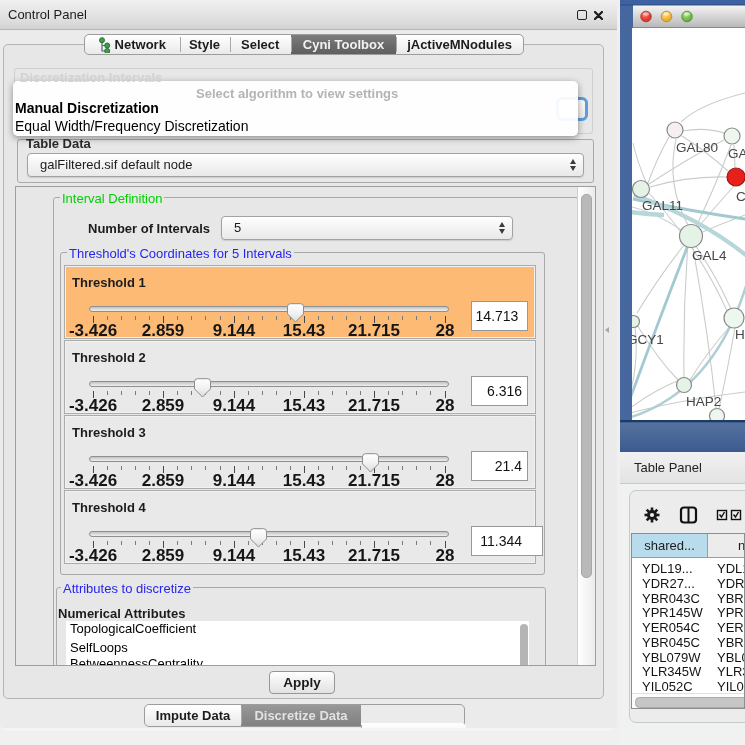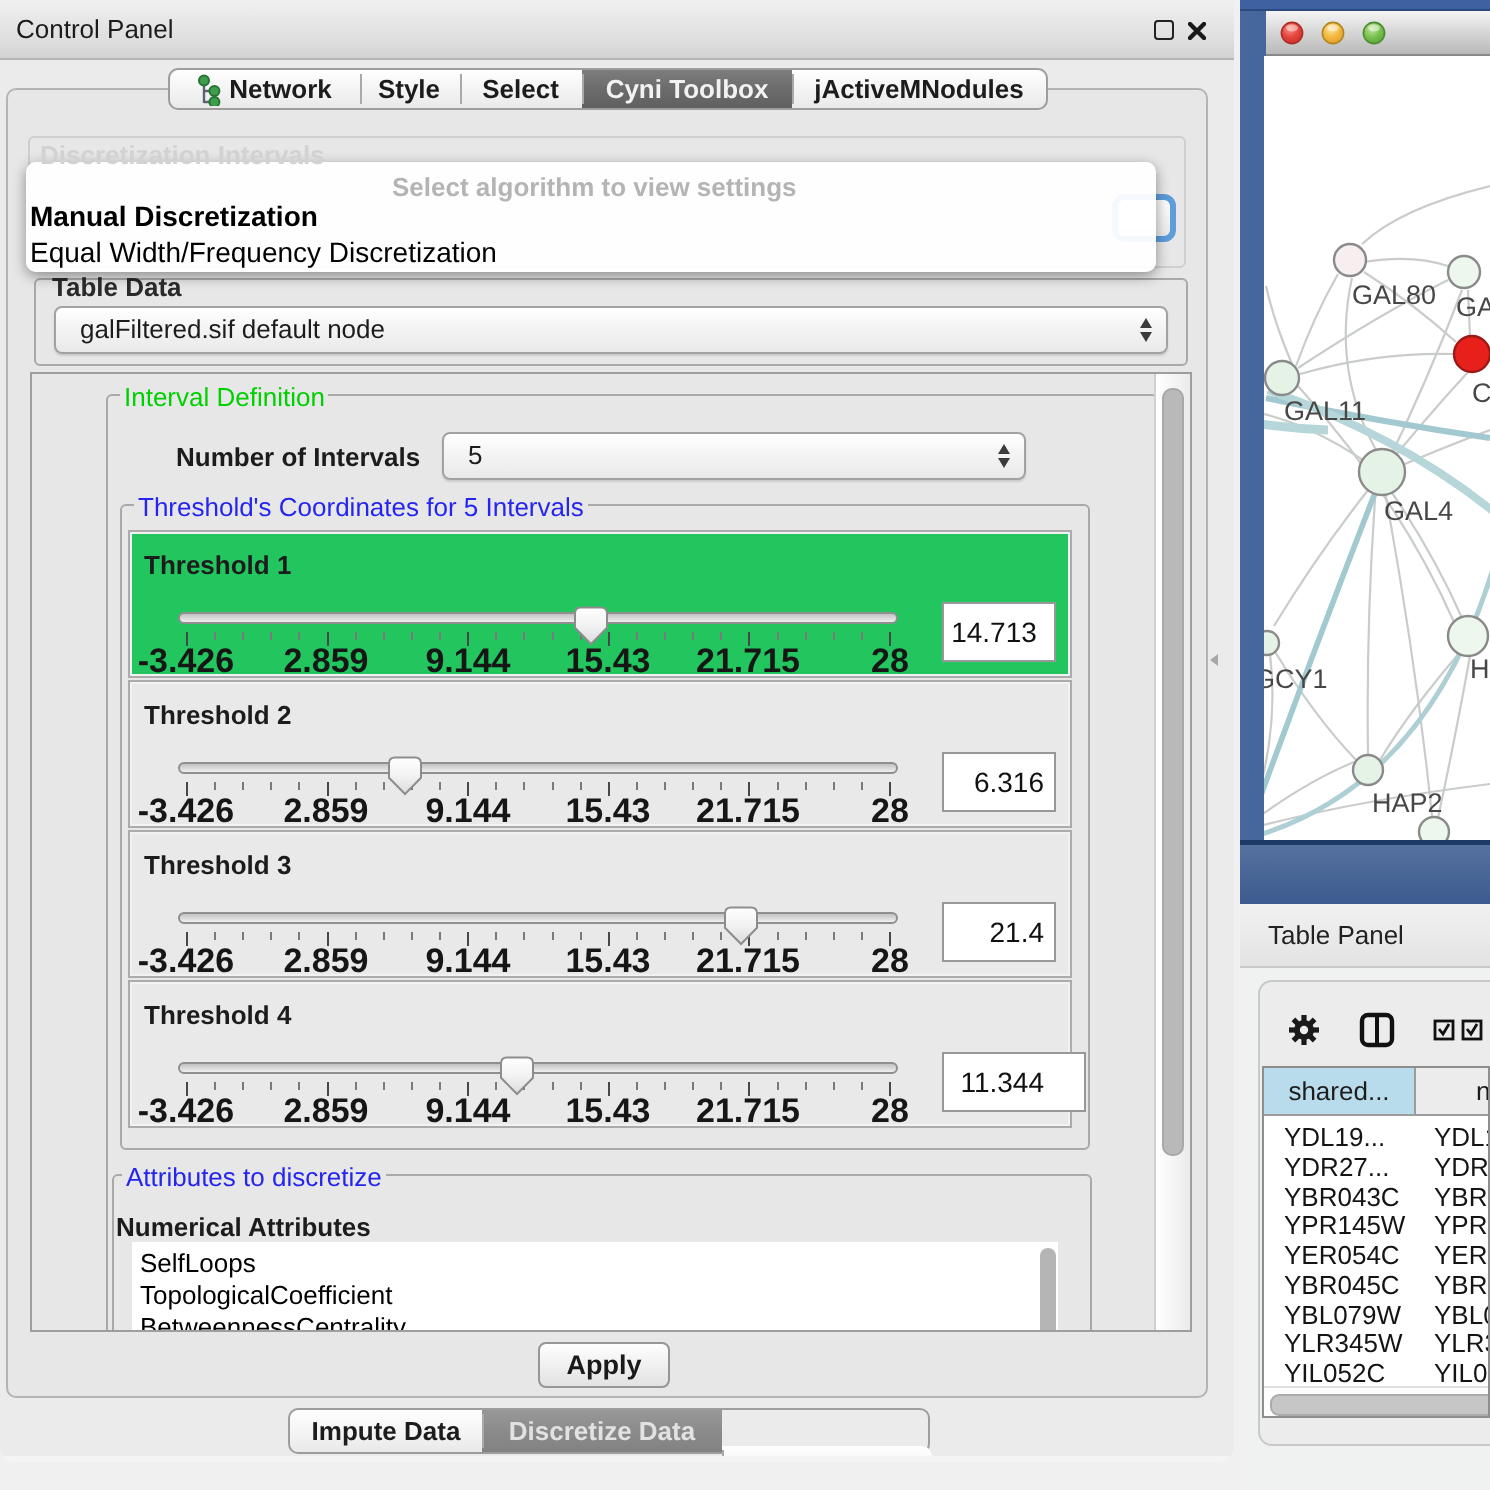--- a/index.html
+++ b/index.html
@@ -57,21 +57,21 @@
 <div class="groupbox" style="left:37px;top:10px;width:524px;height:600px;"></div>
 <div class="txt" style="left:44px;top:4px;font-size:13px;color:#00d000;background:#e7e7e7;padding:0 2px;">Interval Definition</div>
 <div class="txt b" style="left:72px;top:34px;font-size:13px;">Number of Intervals</div>
 <div class="combo" style="left:205px;top:29px;width:290px;height:22px;">
         <span class="txt" style="left:12px;top:0;height:22px;line-height:22px;font-size:13px;">5</span>
         <span class="ar up"></span>
         <span class="ar dn"></span>
       </div>
 <div class="groupbox" style="left:44px;top:65px;width:483px;height:321px;"></div>
 <div class="txt" style="left:51px;top:59px;font-size:13px;color:#2525ee;background:#e7e7e7;padding:0 2px;">Threshold's Coordinates for 5 Intervals</div>
-<div class="abs" style="left:48px;top:78px;width:472px;height:74px;border:1px solid #ababab;box-shadow:inset 0 0 0 1px #f2f2f2;background:#22c55e;box-sizing:border-box;">
+<div class="abs" style="left:48px;top:78px;width:472px;height:74px;border:1px solid #ababab;box-shadow:inset 0 0 0 1px #f2f2f2;background:#fdba74;box-sizing:border-box;">
 <div class="txt b" style="left:7px;top:9px;font-size:13px;">Threshold 1</div>
 <div class="abs" style="left:24px;top:40px;width:358px;height:4px;border:1px solid #8f8f8f;border-radius:3px;background:linear-gradient(#c3c3c3,#efefef);"></div>
 <svg class="abs" style="left:28px;top:50px;" width="353" height="8" viewBox="0 0 353 8" shape-rendering="crispEdges">
           <line x1="0.50" y1="0" x2="0.50" y2="7" stroke="#474747" stroke-width="1"></line>
           <line x1="14.56" y1="0" x2="14.56" y2="4" stroke="#7a7a7a" stroke-width="1"></line>
           <line x1="28.62" y1="0" x2="28.62" y2="4" stroke="#7a7a7a" stroke-width="1"></line>
           <line x1="42.68" y1="0" x2="42.68" y2="4" stroke="#7a7a7a" stroke-width="1"></line>
           <line x1="56.74" y1="0" x2="56.74" y2="4" stroke="#7a7a7a" stroke-width="1"></line>
           <line x1="70.80" y1="0" x2="70.80" y2="7" stroke="#474747" stroke-width="1"></line>
           <line x1="84.86" y1="0" x2="84.86" y2="4" stroke="#7a7a7a" stroke-width="1"></line>
@@ -257,22 +257,22 @@
             </linearGradient>
           </defs>
           <path d="M3.5 0.7 h10 q3 0 3 3 v7.2 L8.5 19 L0.5 10.9 v-7.2 q0 -3 3 -3 z" fill="url(#thg4)" stroke="#8d8d8d" stroke-width="1"></path>
         </svg>
 <div class="vfield" style="left:406px;top:35px;width:50px;height:28px;line-height:28px;padding-right:20px;">11.344</div>
 </div>
 <div class="groupbox" style="left:40px;top:400px;width:488px;height:300px;"></div>
 <div class="txt" style="left:45px;top:394px;font-size:13px;color:#2525ee;background:#e7e7e7;padding:0 2px;">Attributes to discretize</div>
 <div class="txt b" style="left:42px;top:419px;font-size:13px;">Numerical Attributes</div>
 <div class="abs" style="left:50px;top:434px;width:463px;height:60px;background:#fff;">
+        <div style="height:16px;line-height:16px;font-size:13px;padding-left:4px;">TopologicalCoefficient</div>
         <div style="height:16px;line-height:16px;font-size:13px;padding-left:4px;padding-top:3px;">SelfLoops</div>
-        <div style="height:16px;line-height:16px;font-size:13px;padding-left:4px;">TopologicalCoefficient</div>
         <div style="height:16px;line-height:16px;font-size:13px;padding-left:4px;">BetweennessCentrality</div>
         <div class="abs" style="right:1px;top:3px;width:8px;height:70px;border-radius:4px;background:#b5b5b5;"></div>
       </div>
 <div class="abs" style="left:561px;top:0;width:19px;height:480px;background:linear-gradient(to right,#ffffff,#f2f2f2 60%,#e8e8e8);border-left:1px solid #d0d0d0;">
         <div class="abs" style="left:3px;top:7px;width:9px;height:382px;border-radius:5px;background:#b9b9b9;border:1px solid #a8a8a8;"></div>
       </div>
 </div>
 <div class="abs" style="left:269px;top:671px;width:66px;height:23px;border:1px solid #969696;border-radius:4px;background:linear-gradient(#ffffff,#f0f0f0 50%,#e2e2e2);box-sizing:border-box;text-align:center;font-size:13.5px;font-weight:600;line-height:21px;color:#1a1a1a;">Apply</div>
 <div class="abs" style="left:144px;top:704px;width:321px;height:23px;border:1px solid #9d9d9d;border-radius:5px;box-sizing:border-box;">
 <div class="seg first" style="left:0px;width:96px;line-height:21px;font-size:13px;">Impute Data</div>

